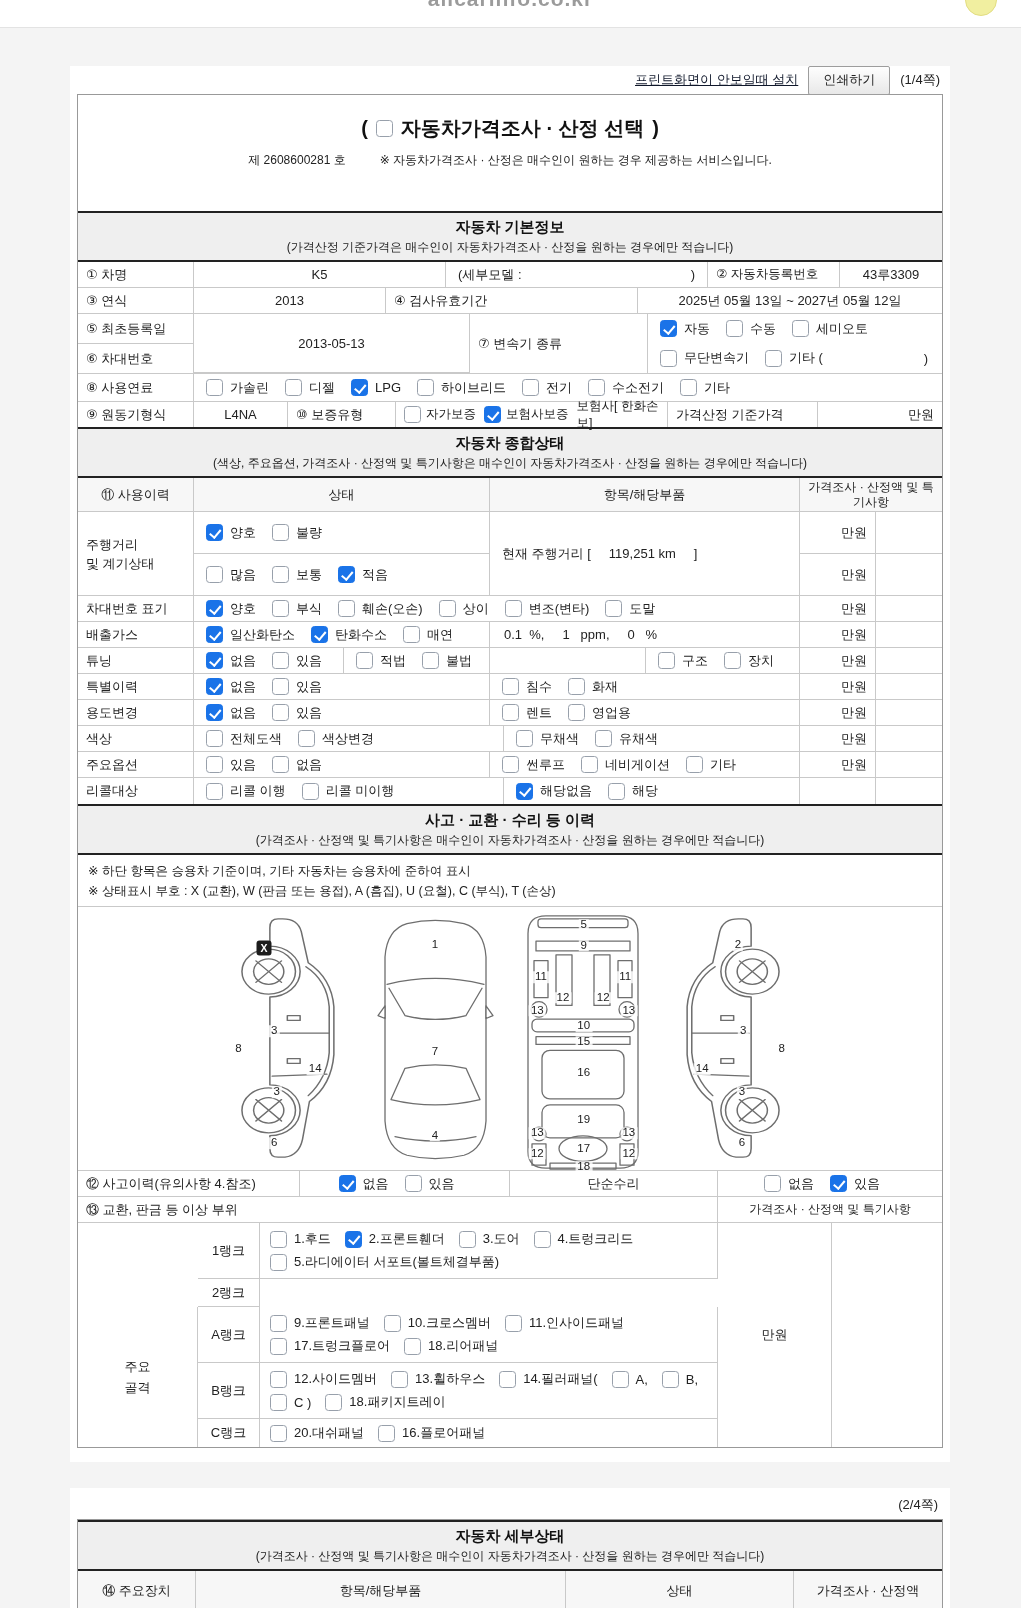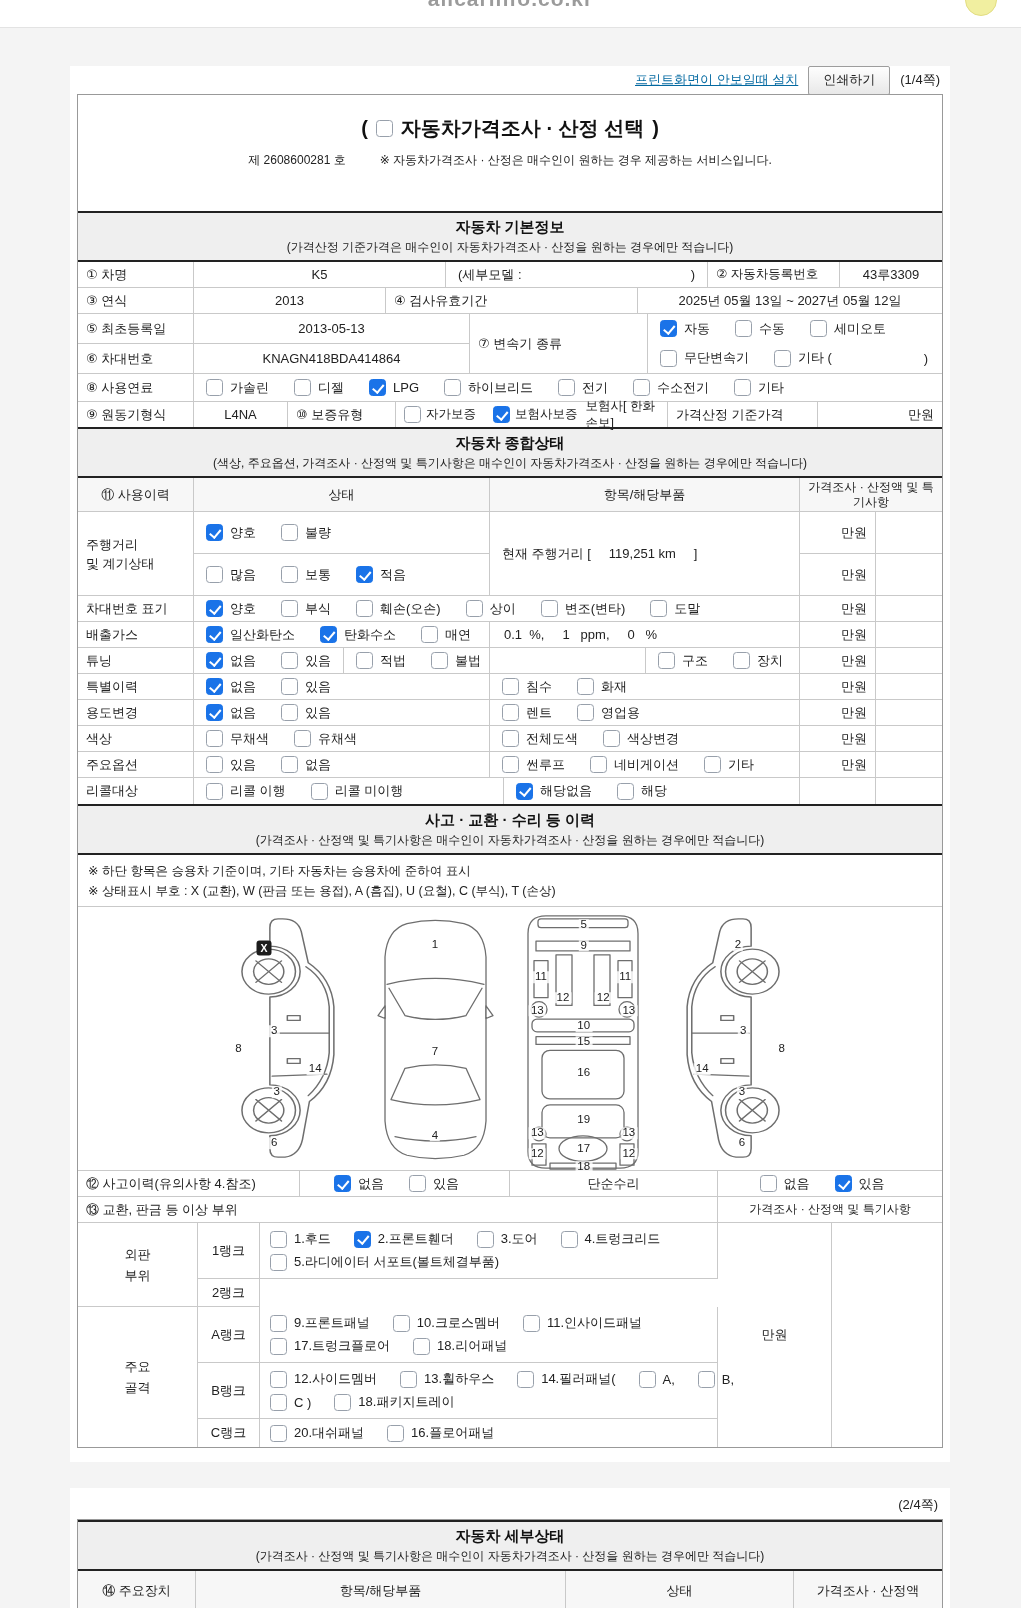--- a/index.html
+++ b/index.html
@@ -10,21 +10,21 @@
   
   .topbar { position:absolute; top:0; left:0; right:0; height:28px; background:#fff; border-bottom:1px solid #e3e3e3; overflow:hidden; z-index:5; }
   .site { position:absolute; top:-13px; left:0; right:0; text-align:center; font-size:21px; font-weight:bold; color:#9b9b9b; letter-spacing:1px; }
   .ycircle { position:absolute; top:-16px; right:24px; width:32px; height:32px; border-radius:50%; background:#f1efa0; border:1px solid #e2dd82; }
 
   .panel { position:absolute; left:70px; width:880px; background:#fff; }
   .p1 { top:66px; height:1396px; }
   .p2 { top:1488px; height:122px; }
 
   .toolbar { height:28px; display:flex; justify-content:flex-end; align-items:center; gap:10px; padding:0 10px 0 0; }
-  .instlink { color:#0369a1; text-decoration:underline; font-size:13px; cursor:pointer; }
+  .instlink { color:#0f172a; text-decoration:underline; font-size:13px; cursor:pointer; }
   .printbtn { font-family:"Liberation Sans","DejaVu Sans",sans-serif; font-size:13px; padding:4px 14px 5px; background:linear-gradient(#fefefe,#e8e8e8); border:1px solid #9d9d9d; border-radius:2px; color:#222; }
   .pageno { font-size:13px; }
 
   .formbox { margin:0 7px; border:1px solid #999; background:#fff; }
 
   .dochead { text-align:center; padding:16px 0 15px; height:116px; }
   .doctitle { font-size:22px; font-weight:bold; letter-spacing:.5px; color:#111; line-height:24px; }
   .docsub { font-size:20px; font-weight:bold; color:#111; margin-top:4px; display:flex; justify-content:center; align-items:center; gap:8px; line-height:26px; }
   .docmeta { margin-top:12px; font-size:12px; display:flex; justify-content:center; gap:34px; line-height:15px; }
 
@@ -35,21 +35,21 @@
   .r { display:flex; border-bottom:1px solid #c9c9c9; align-items:stretch; }
   .c { border-right:1px solid #c9c9c9; display:flex; align-items:center; min-width:0; }
   .last { border-right:none !important; flex:1; }
   .lab { padding-left:8px; }
   .ctr { justify-content:center; text-align:center; }
   .col { flex-direction:column; align-items:stretch; padding:0; }
   .col > .half { flex:1; display:flex; align-items:center; min-width:0; }
   .half.b { border-bottom:1px solid #c9c9c9; }
   .priceCell { justify-content:flex-end; padding-right:8px; }
 
-  .cbg { display:flex; align-items:center; padding-left:12px; white-space:nowrap;gap:9px; }
+  .cbg { display:flex; align-items:center; padding-left:12px; white-space:nowrap; }
   .cbi { display:inline-flex; align-items:center; gap:7px; margin-right:16px; white-space:nowrap; }
   .tight .cbi { gap:5px; margin-right:8px; font-size:12.5px; }
   .cb { width:17px; height:17px; border:1.5px solid #98a0ab; border-radius:3.5px; background:#fff; flex:none; position:relative; display:inline-block; }
   .cb.on { background:#1a73e8; border-color:#1a73e8; }
   .cb.on::after { content:""; position:absolute; left:5px; top:1.5px; width:4.5px; height:8.5px; border:solid #fff; border-width:0 2.4px 2.4px 0; transform:rotate(40deg); }
   .mlauto { margin-left:auto; padding-right:14px; }
 
   .notes { border-bottom:1px solid #c9c9c9; padding:6px 0 6px 10px; font-size:12.5px; line-height:20px; height:52px; }
 
   .diag { height:264px; border-bottom:1px solid #c9c9c9; display:flex; justify-content:center; align-items:flex-start; gap:28px; padding-top:5px; }
@@ -129,21 +129,20 @@
         <div class="c ctr last">2025년 05월 13일 ~ 2027년 05월 12일</div>
       </div>
 
       <div class="r" style="height:60px">
         <div class="c col" style="width:116px">
           <div class="half b lab">⑤ 최초등록일</div>
           <div class="half lab">⑥ 차대번호</div>
         </div>
         <div class="c col" style="width:276px">
           <div class="half b" style="justify-content:center">2013-05-13</div>
-          <div class="half" style="justify-content:center">KNAGN418BDA414864</div>
         </div>
         <div class="c lab" style="width:178px">⑦ 변속기 종류</div>
         <div class="c col last">
           <div class="half">
             <span class="cbg">
                 <span class="cbi">
                   <span class="cb on"></span>
                   <span class="cbl">자동</span>
                 </span>
                 <span class="cbi">
@@ -446,41 +445,41 @@
                 <span class="cbl">영업용</span>
               </span>
             </span>
         </div>
         <div class="c priceCell" style="width:76px">만원</div>
         <div class="c last"></div>
       </div>
 
       <div class="r" style="height:26px">
         <div class="c lab" style="width:116px">색상</div>
+        <div class="c" style="width:310px">
+          <span class="cbg">
+              <span class="cbi">
+                <span class="cb"></span>
+                <span class="cbl">전체도색</span>
+              </span>
+              <span class="cbi">
+                <span class="cb"></span>
+                <span class="cbl">색상변경</span>
+              </span>
+            </span>
+        </div>
         <div class="c" style="width:296px">
           <span class="cbg">
               <span class="cbi">
                 <span class="cb"></span>
                 <span class="cbl">무채색</span>
               </span>
               <span class="cbi">
                 <span class="cb"></span>
                 <span class="cbl">유채색</span>
-              </span>
-            </span>
-        </div>
-        <div class="c" style="width:310px">
-          <span class="cbg">
-              <span class="cbi">
-                <span class="cb"></span>
-                <span class="cbl">전체도색</span>
-              </span>
-              <span class="cbi">
-                <span class="cb"></span>
-                <span class="cbl">색상변경</span>
               </span>
             </span>
         </div>
         <div class="c priceCell" style="width:76px">만원</div>
         <div class="c last"></div>
       </div>
 
       <div class="r" style="height:26px">
         <div class="c lab" style="width:116px">주요옵션</div>
         <div class="c" style="width:296px">
@@ -690,24 +689,20 @@
             </span>
         </div>
       </div>
 
       <div class="r" style="height:26px">
         <div class="c lab" style="width:640px">⑬ 교환, 판금 등 이상 부위</div>
         <div class="c ctr last hsmall">가격조사 · 산정액 및 특기사항</div>
       </div>
 
       <div class="gt">
-        <div class="gc glabel" style="grid-row:1/3; grid-column:1">
-          <span>외판</span>
-          <span>부위</span>
-        </div>
         <div class="gc" style="grid-row:1; grid-column:2">1랭크</div>
         <div class="gc gboxes" style="grid-row:1; grid-column:3">
           <span class="cbg">
               <span class="cbi">
                 <span class="cb"></span>
                 <span class="cbl">1.후드</span>
               </span>
               <span class="cbi">
                 <span class="cb on"></span>
                 <span class="cbl">2.프론트휀더</span>

